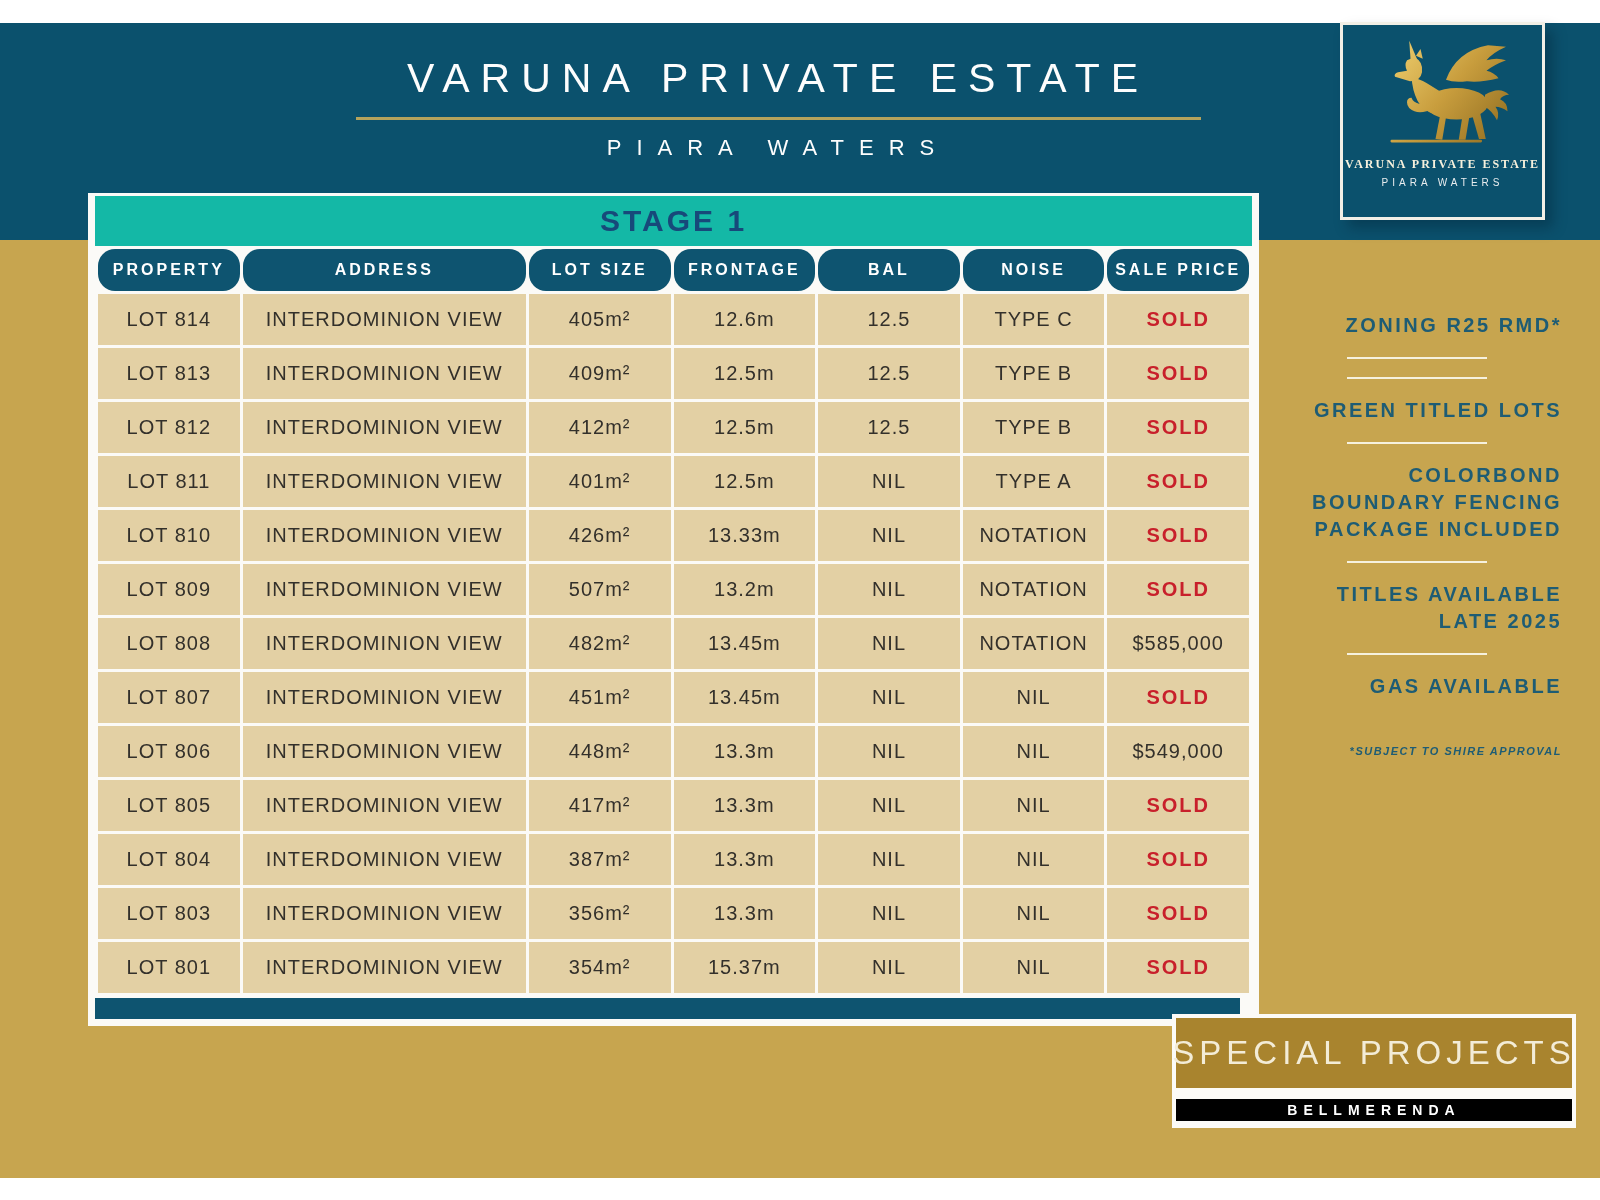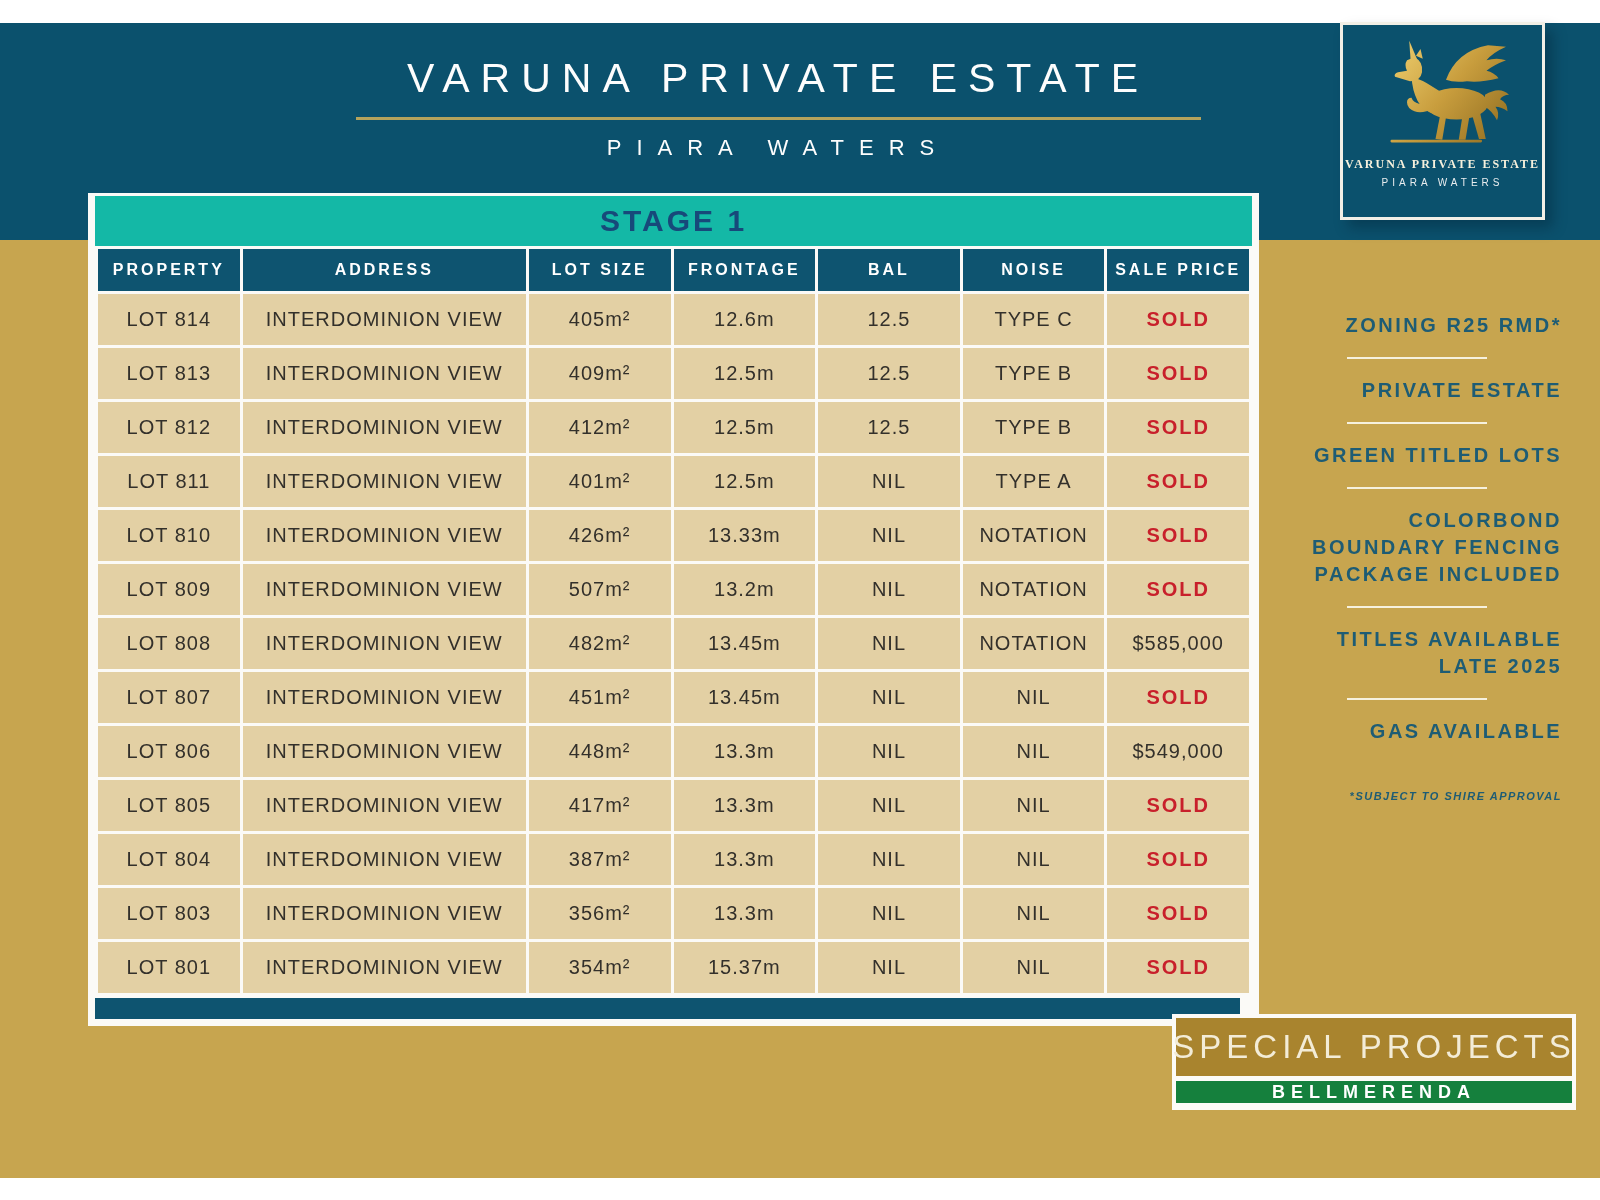--- a/index.html
+++ b/index.html
@@ -21,38 +21,38 @@
     border:3px solid #F2EFE6;box-sizing:content-box;text-align:center;box-shadow:8px 8px 12px rgba(0,30,45,.35);}
   .logo-box svg{width:150px;height:118px;margin-top:10px;}
   .logo-name{font-family:"Liberation Serif",serif;font-weight:bold;font-size:12px;letter-spacing:2px;color:#F7F1DD;margin-top:0;}
   .logo-loc{font-size:10px;letter-spacing:4px;color:#E9EDEF;margin-top:5px;}
 
   
   .table-wrap{position:absolute;left:88px;top:193px;width:1171px;background:#FBFAF7;padding:3px 7px 7px;box-sizing:border-box;}
   .stage-band{height:50px;background:#14b8a6;display:flex;align-items:center;justify-content:center;
     color:#17497A;font-weight:bold;font-size:30px;letter-spacing:3px;}
   table.lots{width:100%;border-collapse:separate;border-spacing:3px;table-layout:fixed;}
-  table.lots th{background:#0E5470;color:#FFFFFF;font-size:16px;font-weight:bold;letter-spacing:3px;height:40px;text-align:center;}
+  table.lots th{background:#0E5470;color:#FFFFFF;font-size:16px;font-weight:bold;letter-spacing:3px;height:40px;text-align:center;border-radius:17px;}
   table.lots td{background:#E3D0A4;color:#33302B;font-size:20px;height:49px;text-align:center;letter-spacing:1px;}
   table.lots td.sold{color:#C8202B;font-weight:bold;letter-spacing:2px;}
   .teal-bar{height:21px;background:#0E5470;margin-top:2px;margin-bottom:0;width:99%;}
 
   
   .sidebar{position:absolute;left:1272px;top:312px;width:290px;text-align:right;
     color:#1E5C74;font-weight:bold;font-size:20px;letter-spacing:2.5px;line-height:27px;}
   .sb-item{white-space:pre-line;}
   .sb-divider{width:140px;height:2px;background:#F6F1DE;margin:18px auto;}
   .sb-footnote{font-size:11px;letter-spacing:1.5px;margin-top:38px;color:#1E5C74;font-style:italic;}
 
   
   .agent-box{position:absolute;left:1172px;top:1014px;width:404px;box-sizing:border-box;
     border:4px solid #FCFBF7;background:#FCFBF7;z-index:5;}
   .band{display:flex;align-items:center;justify-content:center;white-space:nowrap;}
-  .band.brand{height:58px;background:#A9842E;color:#F3ECD7;font-size:33px;letter-spacing:5px;margin-bottom:5px;}
-  .band.agency{height:22px;background:#15803d;color:#FFFFFF;font-size:18px;font-weight:bold;letter-spacing:6px;margin-bottom:3px;}
+  .band.brand{height:70px;background:#A9842E;color:#F3ECD7;font-size:33px;letter-spacing:5px;margin-bottom:11px;}
+  .band.agency{height:22px;background:#000000;color:#FFFFFF;font-size:14px;font-weight:bold;letter-spacing:6px;margin-bottom:3px;}
   .band.contact{height:32px;background:#135671;color:#EDF2F4;font-size:24px;letter-spacing:1.5px;}
 </style>
 </head>
 <body>
 
 <div class="page">
 
   <div class="teal-band"></div>
   <div class="gold-band"></div>
 
@@ -233,21 +233,20 @@
           </tr>
         </tbody>
     </table>
     <div class="teal-bar"></div>
   </div>
 
   <div class="sidebar">
     <div id="sidebar-items">
         <div class="sb-item">ZONING R25 RMD*</div>
         <div class="sb-divider"></div>
-        <div class="sb-item">PRIVATE ESTATE</div>
         <div class="sb-divider"></div>
         <div class="sb-item">GREEN TITLED LOTS</div>
         <div class="sb-divider"></div>
         <div class="sb-item">COLORBOND
 BOUNDARY FENCING
 PACKAGE INCLUDED</div>
         <div class="sb-divider"></div>
         <div class="sb-item">TITLES AVAILABLE
 LATE 2025</div>
         <div class="sb-divider"></div>

